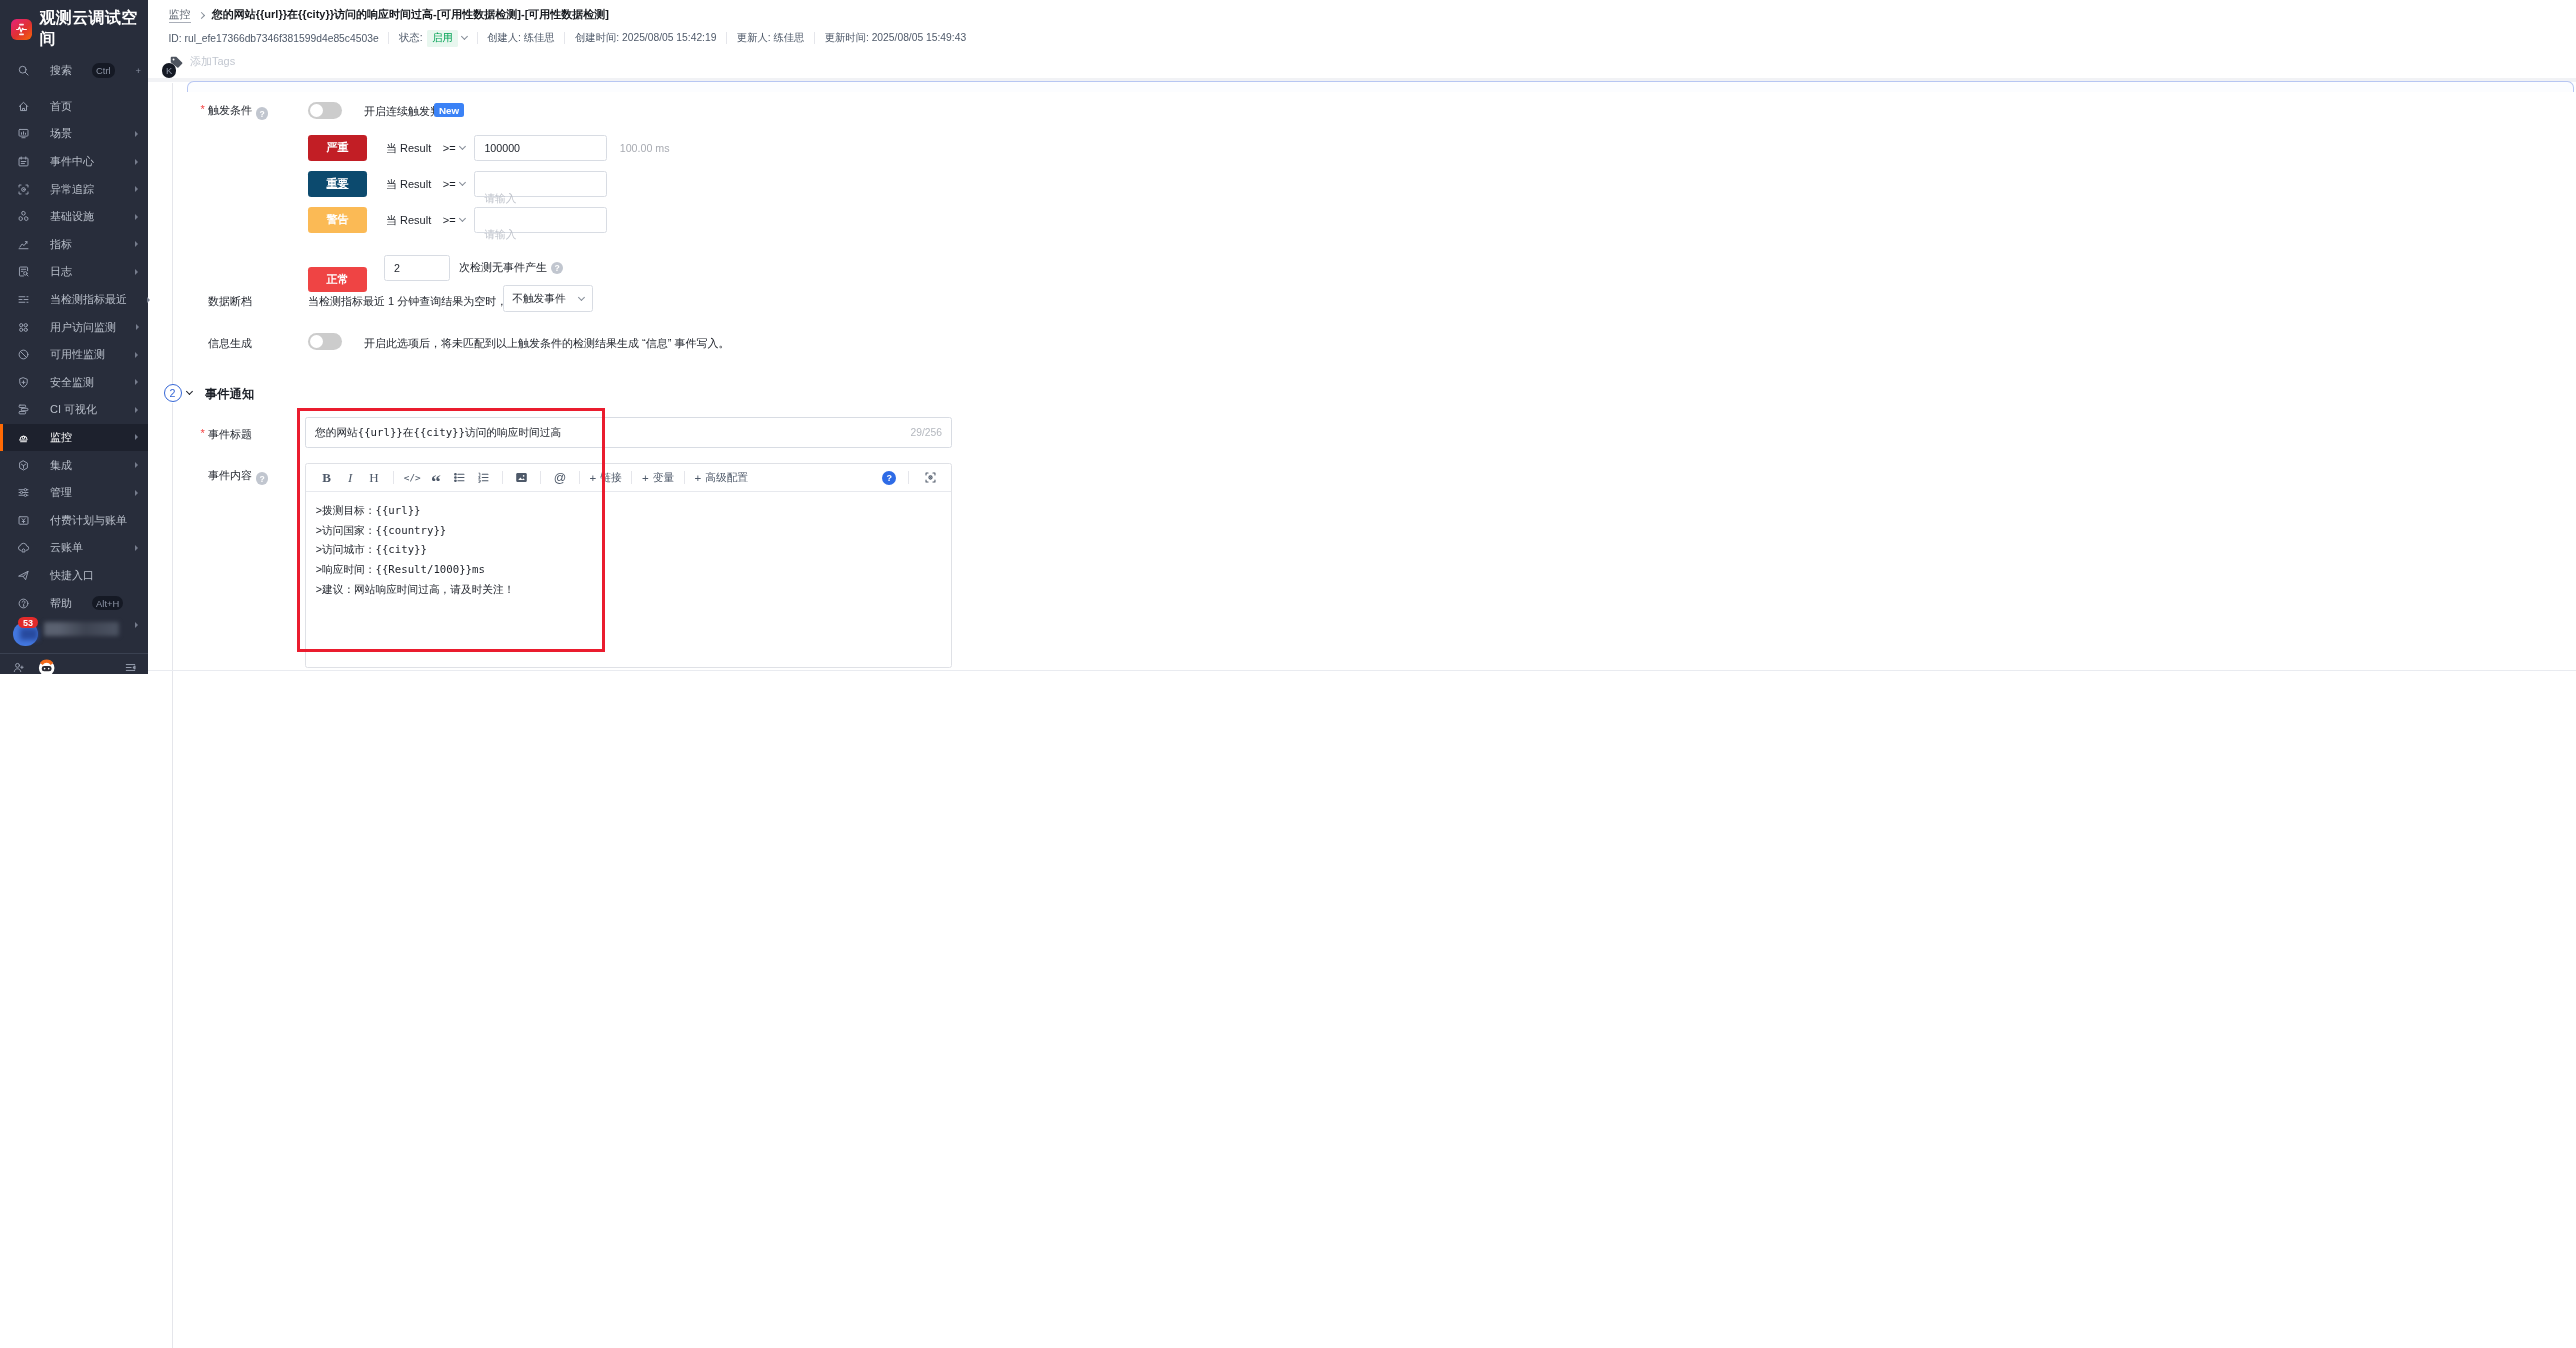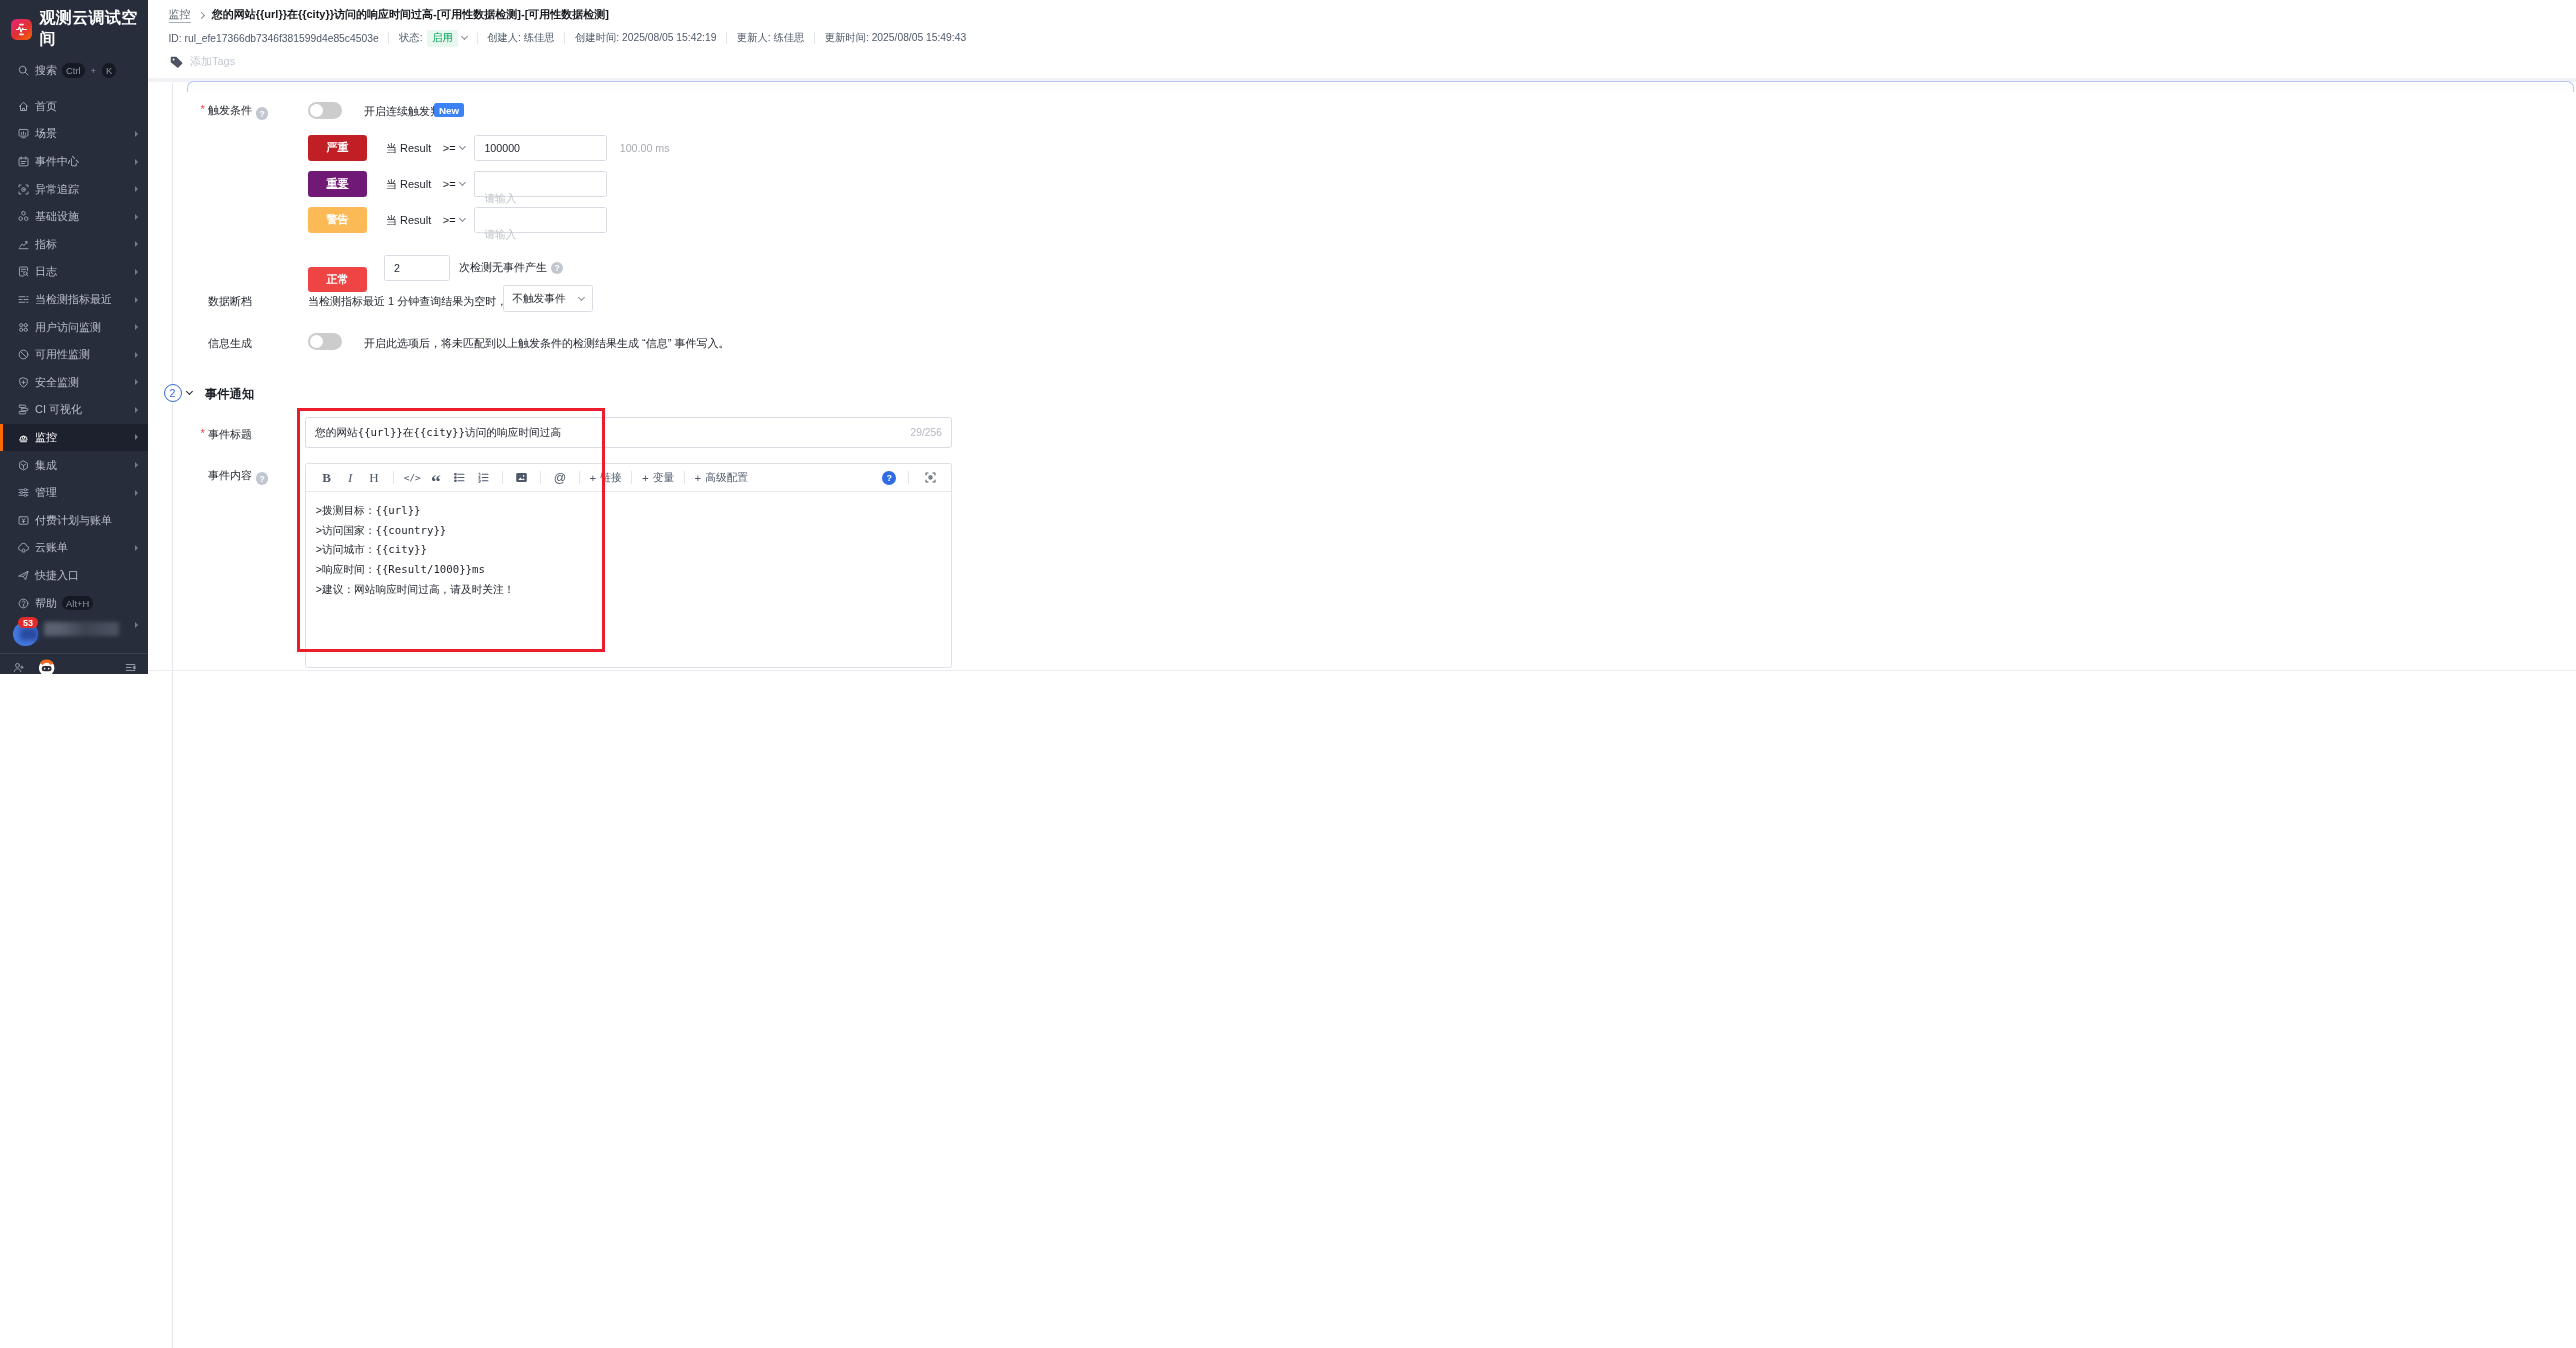--- a/index.html
+++ b/index.html
@@ -8,21 +8,21 @@
   .mono { font-family:"DejaVu Sans Mono",monospace; }
 
   
   .sidebar { position:absolute; left:0; top:0; width:148px; height:674px;
     background:#282d3b; display:flex; flex-direction:column; z-index:10; }
   .logo-row { display:flex; align-items:center; gap:7.4px; padding:8.2px 0 6.6px 10.7px; }
   .logo-badge { width:21.3px; height:21.3px; border-radius:5.7px;
     background:linear-gradient(140deg,#e5256e 10%,#e03131 55%,#f76707 100%);
     display:flex; align-items:center; justify-content:center; flex:0 0 auto; }
   .logo-title { color:#fff; font-size:16px; font-weight:bold; letter-spacing:0.4px; }
-  .s-item { height:27.6px; display:flex; align-items:center; gap:5px;
+  .s-item { height:27.6px; display:flex; align-items:center; gap:20px;
     padding:0 9.8px 0 17px; color:#b9bfca; font-size:11px; cursor:pointer;
     position:relative; flex:0 0 auto; }
   .s-item .mi { flex:0 0 auto; }
   .s-lbl { white-space:nowrap; }
   .s-arrow { margin-left:auto; width:0; height:0; border-left:3.7px solid #767d8d;
     border-top:3.3px solid transparent; border-bottom:3.3px solid transparent; }
   .s-item.active { background:#1d212d; color:#fff; }
   .s-item.active::before { content:""; position:absolute; left:0; top:0; bottom:0;
     width:3.3px; background:#ff6a04; }
   .s-item.active .mi { stroke:#fff; }
@@ -372,21 +372,21 @@
     <span class="sev-badge" style="background-color: rgb(194, 30, 37);">严重</span>
     <span class="cond-text" style="margin-left:19px;">当 Result</span>
     <span class="cond-text" style="margin-left:11.5px;">&gt;=</span>
     <span class="chev down" style="margin-left:4.1px;"></span>
     <span class="inp" style="margin-left:9.8px;width:133px;height:26px;">
         <span>100000</span>
       </span>
     <span class="hint" style="margin-left:12.3px;">100.00 ms</span>
   </div>
   <div style="position:absolute;left:160px;top:171px;display:flex;align-items:center;">
-    <span class="sev-badge" style="background-color: #701a75; text-decoration: underline;">重要</span>
+    <span class="sev-badge" style="background-color: #0c4a6e; text-decoration: underline;">重要</span>
     <span class="cond-text" style="margin-left:19px;">当 Result</span>
     <span class="cond-text" style="margin-left:11.5px;">&gt;=</span>
     <span class="chev down" style="margin-left:4.1px;"></span>
     <span class="inp" style="margin-left:9.8px;width:133px;height:26px;">
         <span class="ph">请输入</span>
       </span>
   </div>
   <div style="position:absolute;left:160px;top:207px;display:flex;align-items:center;">
     <span class="sev-badge" style="background-color: rgb(251, 186, 85);">警告</span>
     <span class="cond-text" style="margin-left:19px;">当 Result</span>

